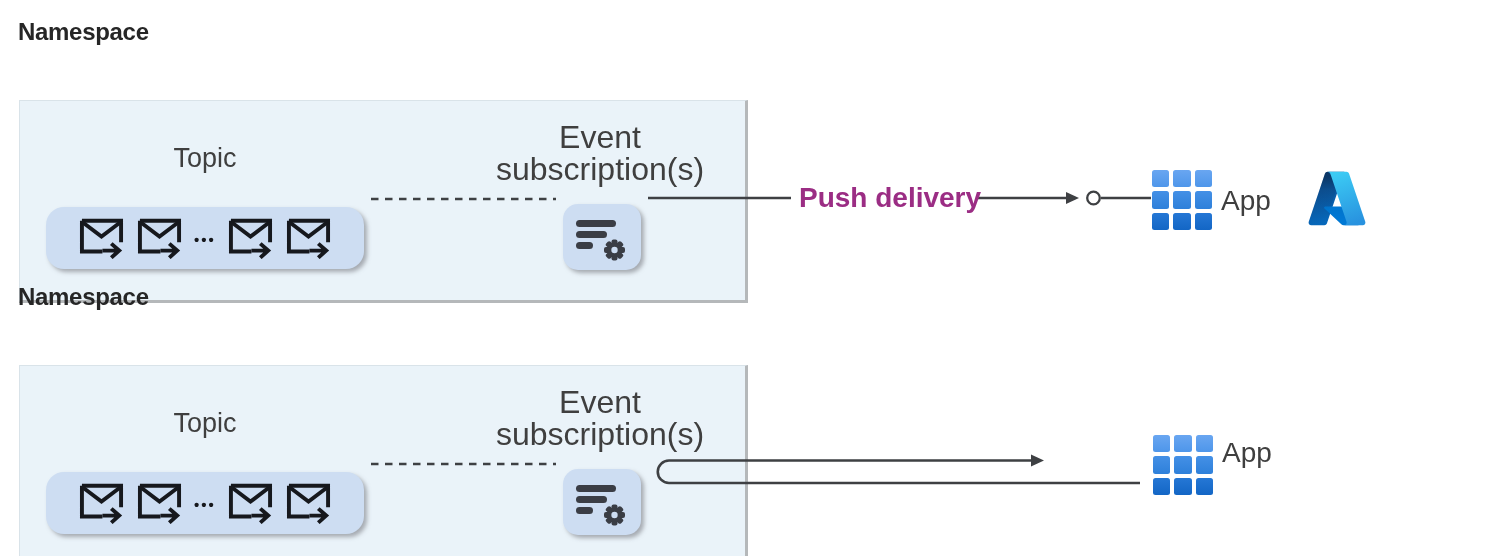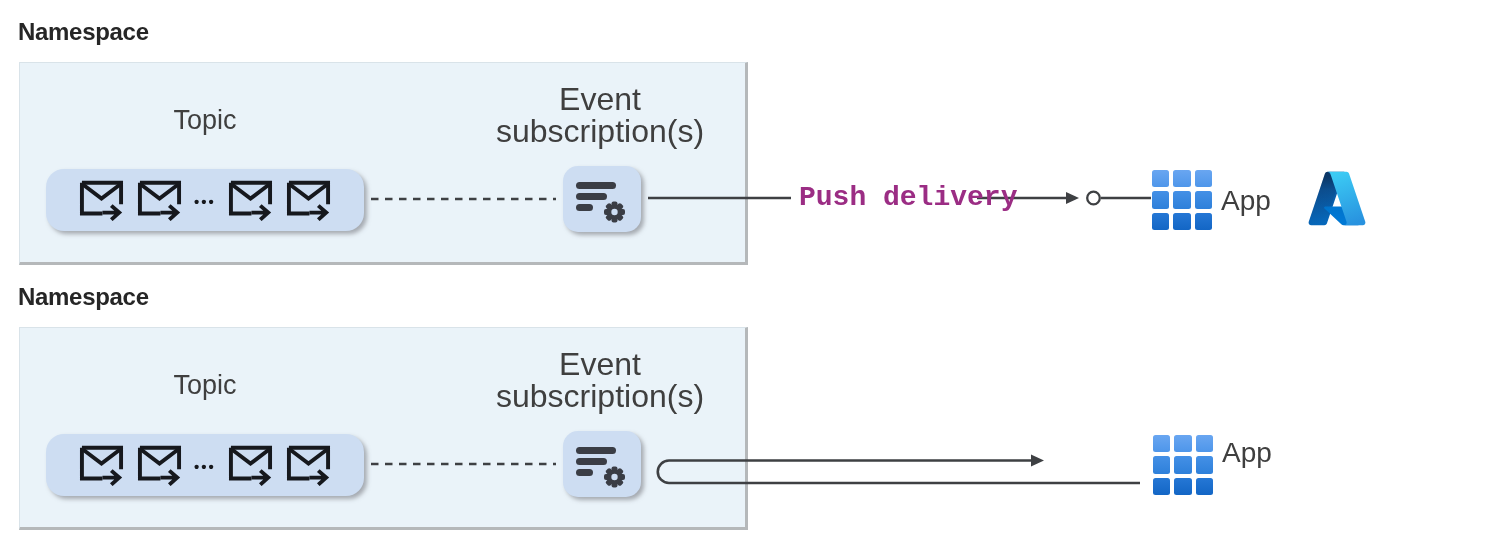--- a/index.html
+++ b/index.html
@@ -16,39 +16,39 @@
     --filter-ink:#3a3d45;
   }
   *{margin:0;padding:0;box-sizing:border-box;}
   body{background:var(--canvas-bg);font-family:"Liberation Sans",sans-serif;}
   .canvas{position:relative;width:1489px;height:556px;background:var(--canvas-bg);overflow:hidden;}
 
   .ns-heading{position:absolute;left:18px;font-size:24px;font-weight:700;color:var(--heading-text);letter-spacing:-0.3px;z-index:4;}
   .ns-box{position:absolute;left:19px;width:729px;height:203px;background:var(--namespace-box-bg);
     border:1px solid var(--namespace-box-border);
     border-right:3px solid var(--namespace-box-shadow);
-    border-bottom:3px solid var(--namespace-box-shadow);z-index:1;}
+    border-bottom:3px solid var(--namespace-box-shadow);z-index:1;margin-top:38px;}
 
   .topic-label{position:absolute;left:26px;top:42px;width:318px;text-align:center;
     font-size:27px;color:var(--label-text);z-index:2;}
   .topic-pill{position:absolute;left:26px;top:106px;width:318px;height:62px;background:var(--tile-bg);
     border-radius:18px;box-shadow:3px 3px 4px rgba(110,112,118,.55);z-index:2;
     display:flex;align-items:center;justify-content:center;gap:11px;}
   .envelope{width:47px;height:41px;display:block;}
   .dots{font-size:15px;font-weight:700;color:var(--icon-ink);letter-spacing:2px;line-height:1;transform:translateY(1px);}
 
   .event-label{position:absolute;left:460px;top:20px;width:240px;text-align:center;
     font-size:32px;line-height:32px;color:var(--label-text);z-index:2;}
   .event-icon{position:absolute;left:543px;top:103px;width:78px;height:66px;background:var(--tile-bg);
     border-radius:15px;box-shadow:3px 3px 4px rgba(110,112,118,.55);z-index:2;
     display:flex;align-items:center;justify-content:center;}
 
   .connector-layer{position:absolute;left:0;top:0;width:1489px;height:556px;z-index:3;pointer-events:none;}
 
-  .delivery-label{position:absolute;font-size:28px;font-weight:700;color:var(--delivery-text);z-index:4;white-space:nowrap;font-family:Liberation Mono, monospace;}
+  .delivery-label{position:absolute;font-size:28px;font-weight:700;color:var(--delivery-text);z-index:4;white-space:nowrap;}
 
   .app-grid{position:absolute;width:60px;height:60px;display:grid;grid-template-columns:repeat(3,1fr);
     grid-template-rows:repeat(3,1fr);gap:4px;z-index:4;}
   .app-grid i{border-radius:2.5px;display:block;}
   .app-grid i.r1{background:linear-gradient(180deg,#69a6f1,#4e96ea);}
   .app-grid i.r2{background:linear-gradient(180deg,#4490e6,#2e80da);}
   .app-grid i.r3{background:linear-gradient(180deg,#2577d5,#1366c5);}
 
   .side-label{position:absolute;font-size:28px;color:var(--label-text);line-height:35px;z-index:4;white-space:nowrap;}
   .azure-logo{position:absolute;z-index:4;}

